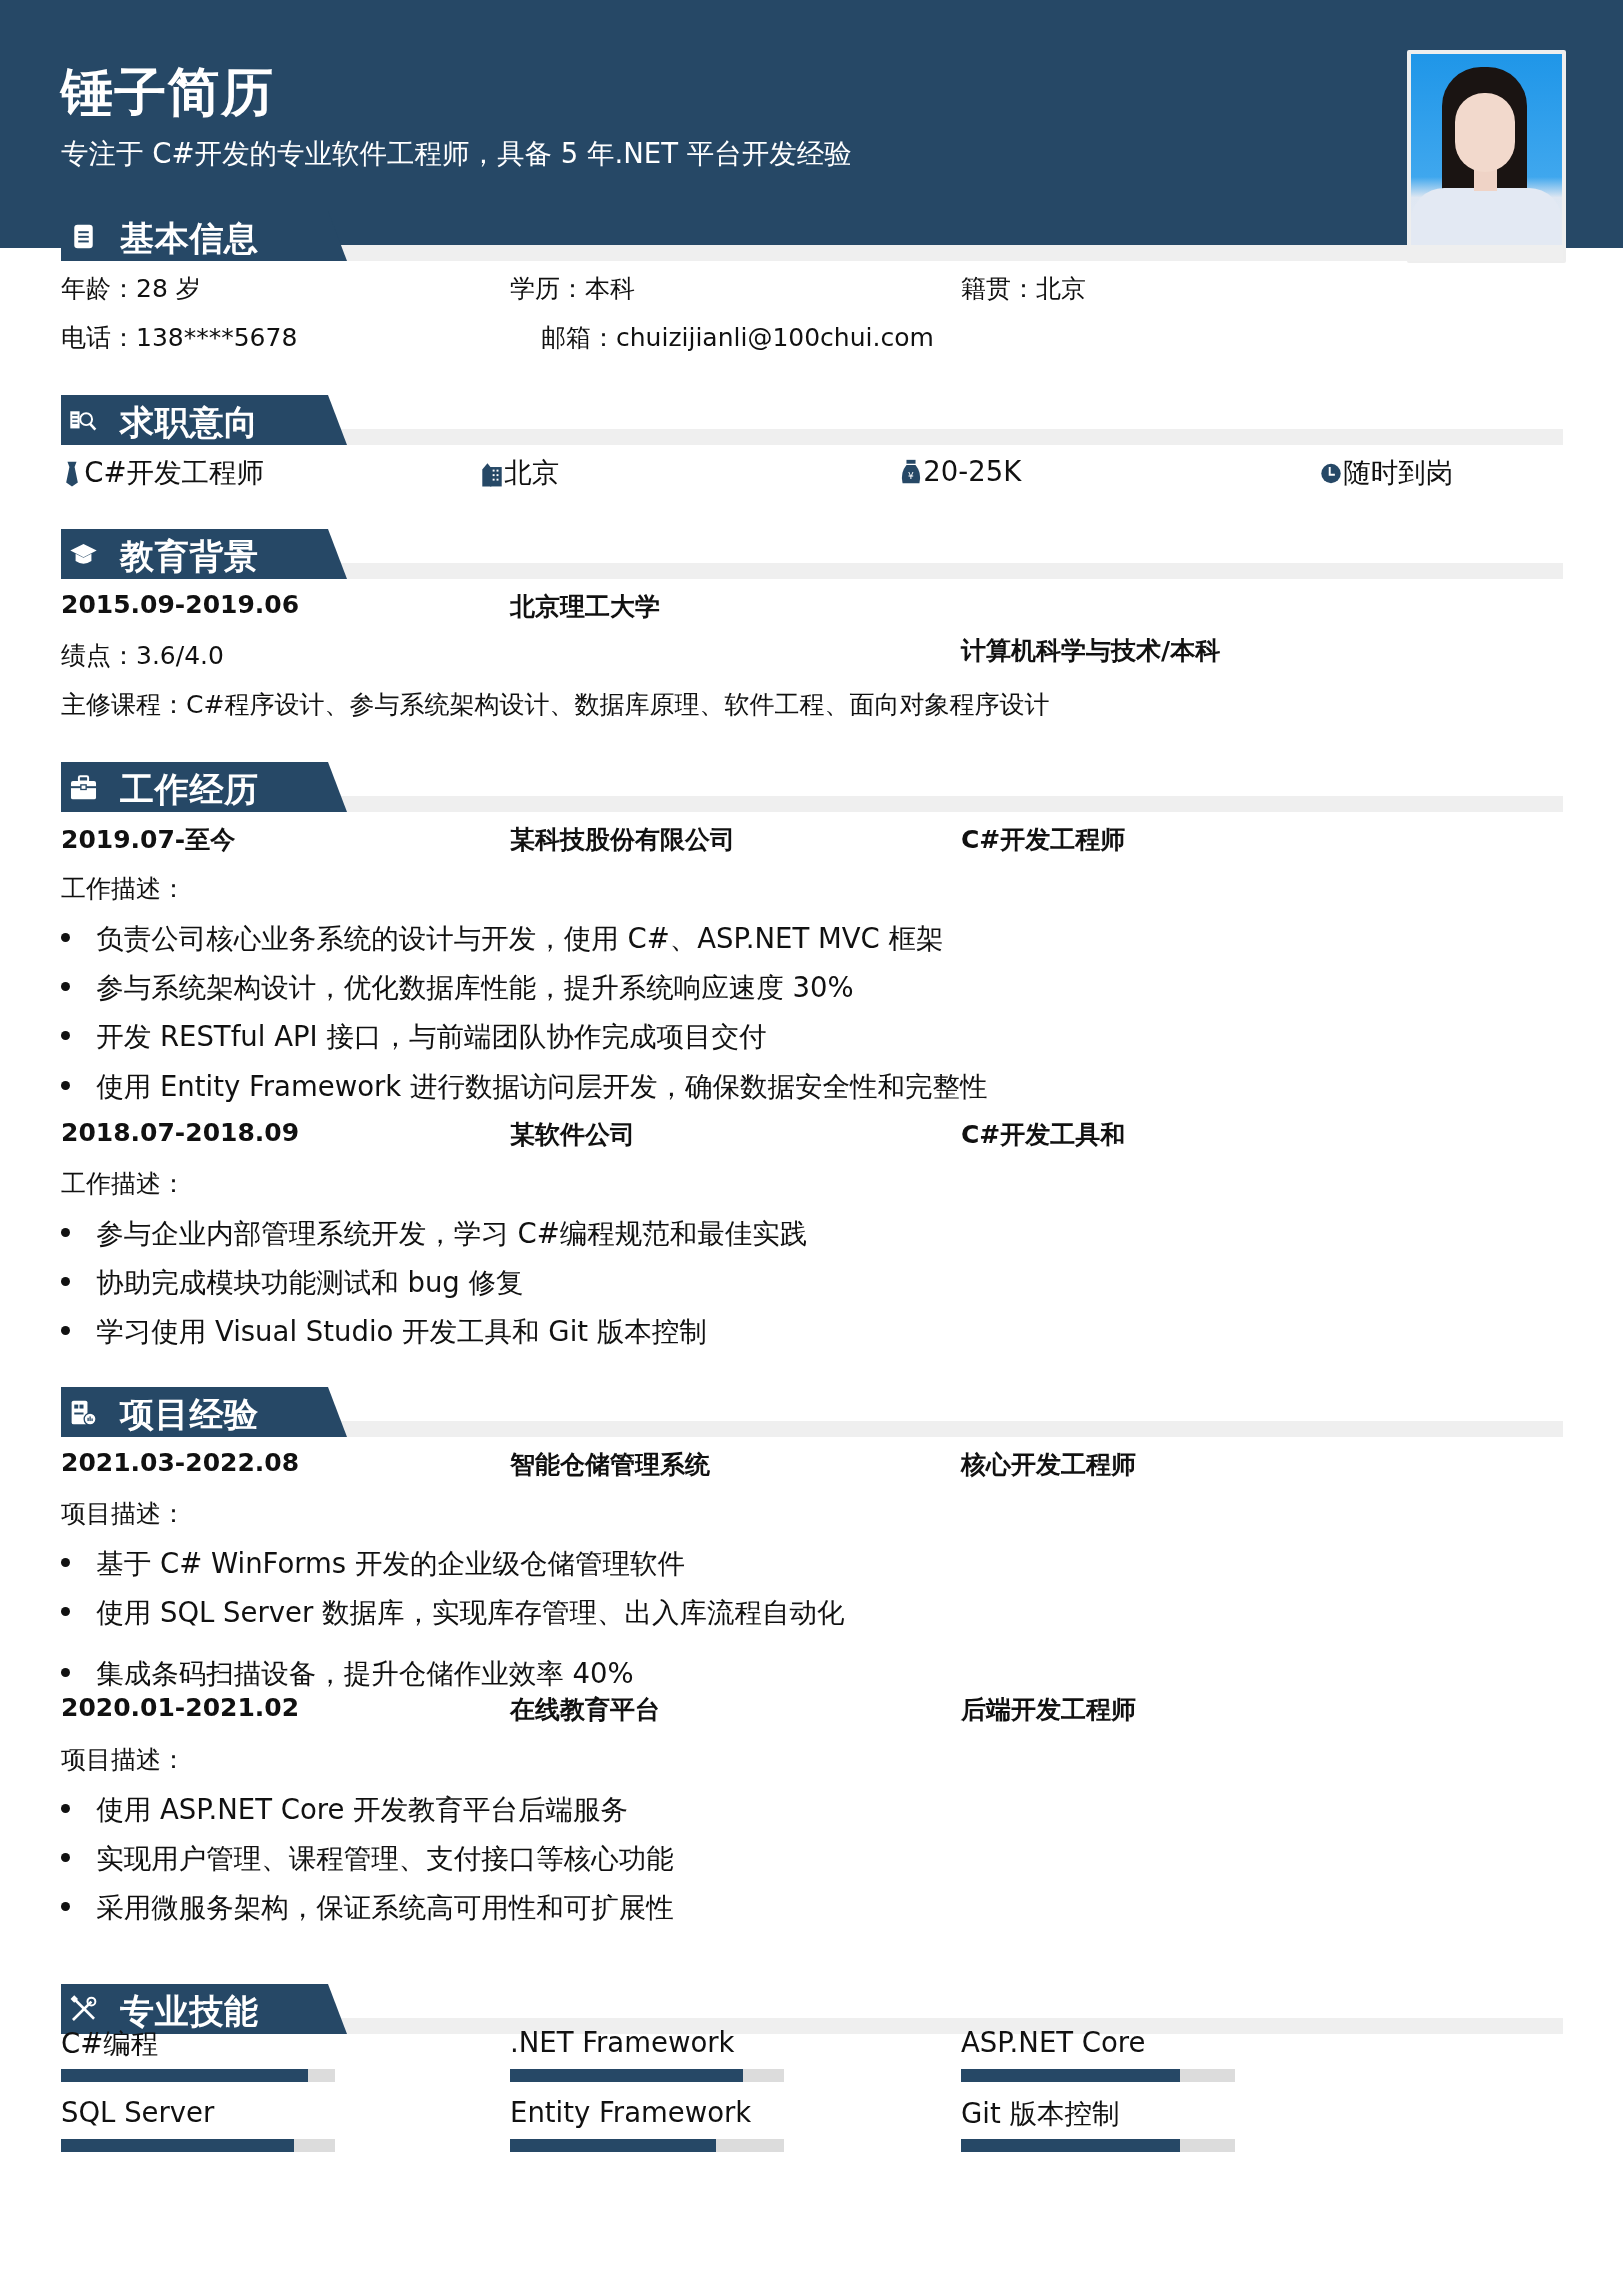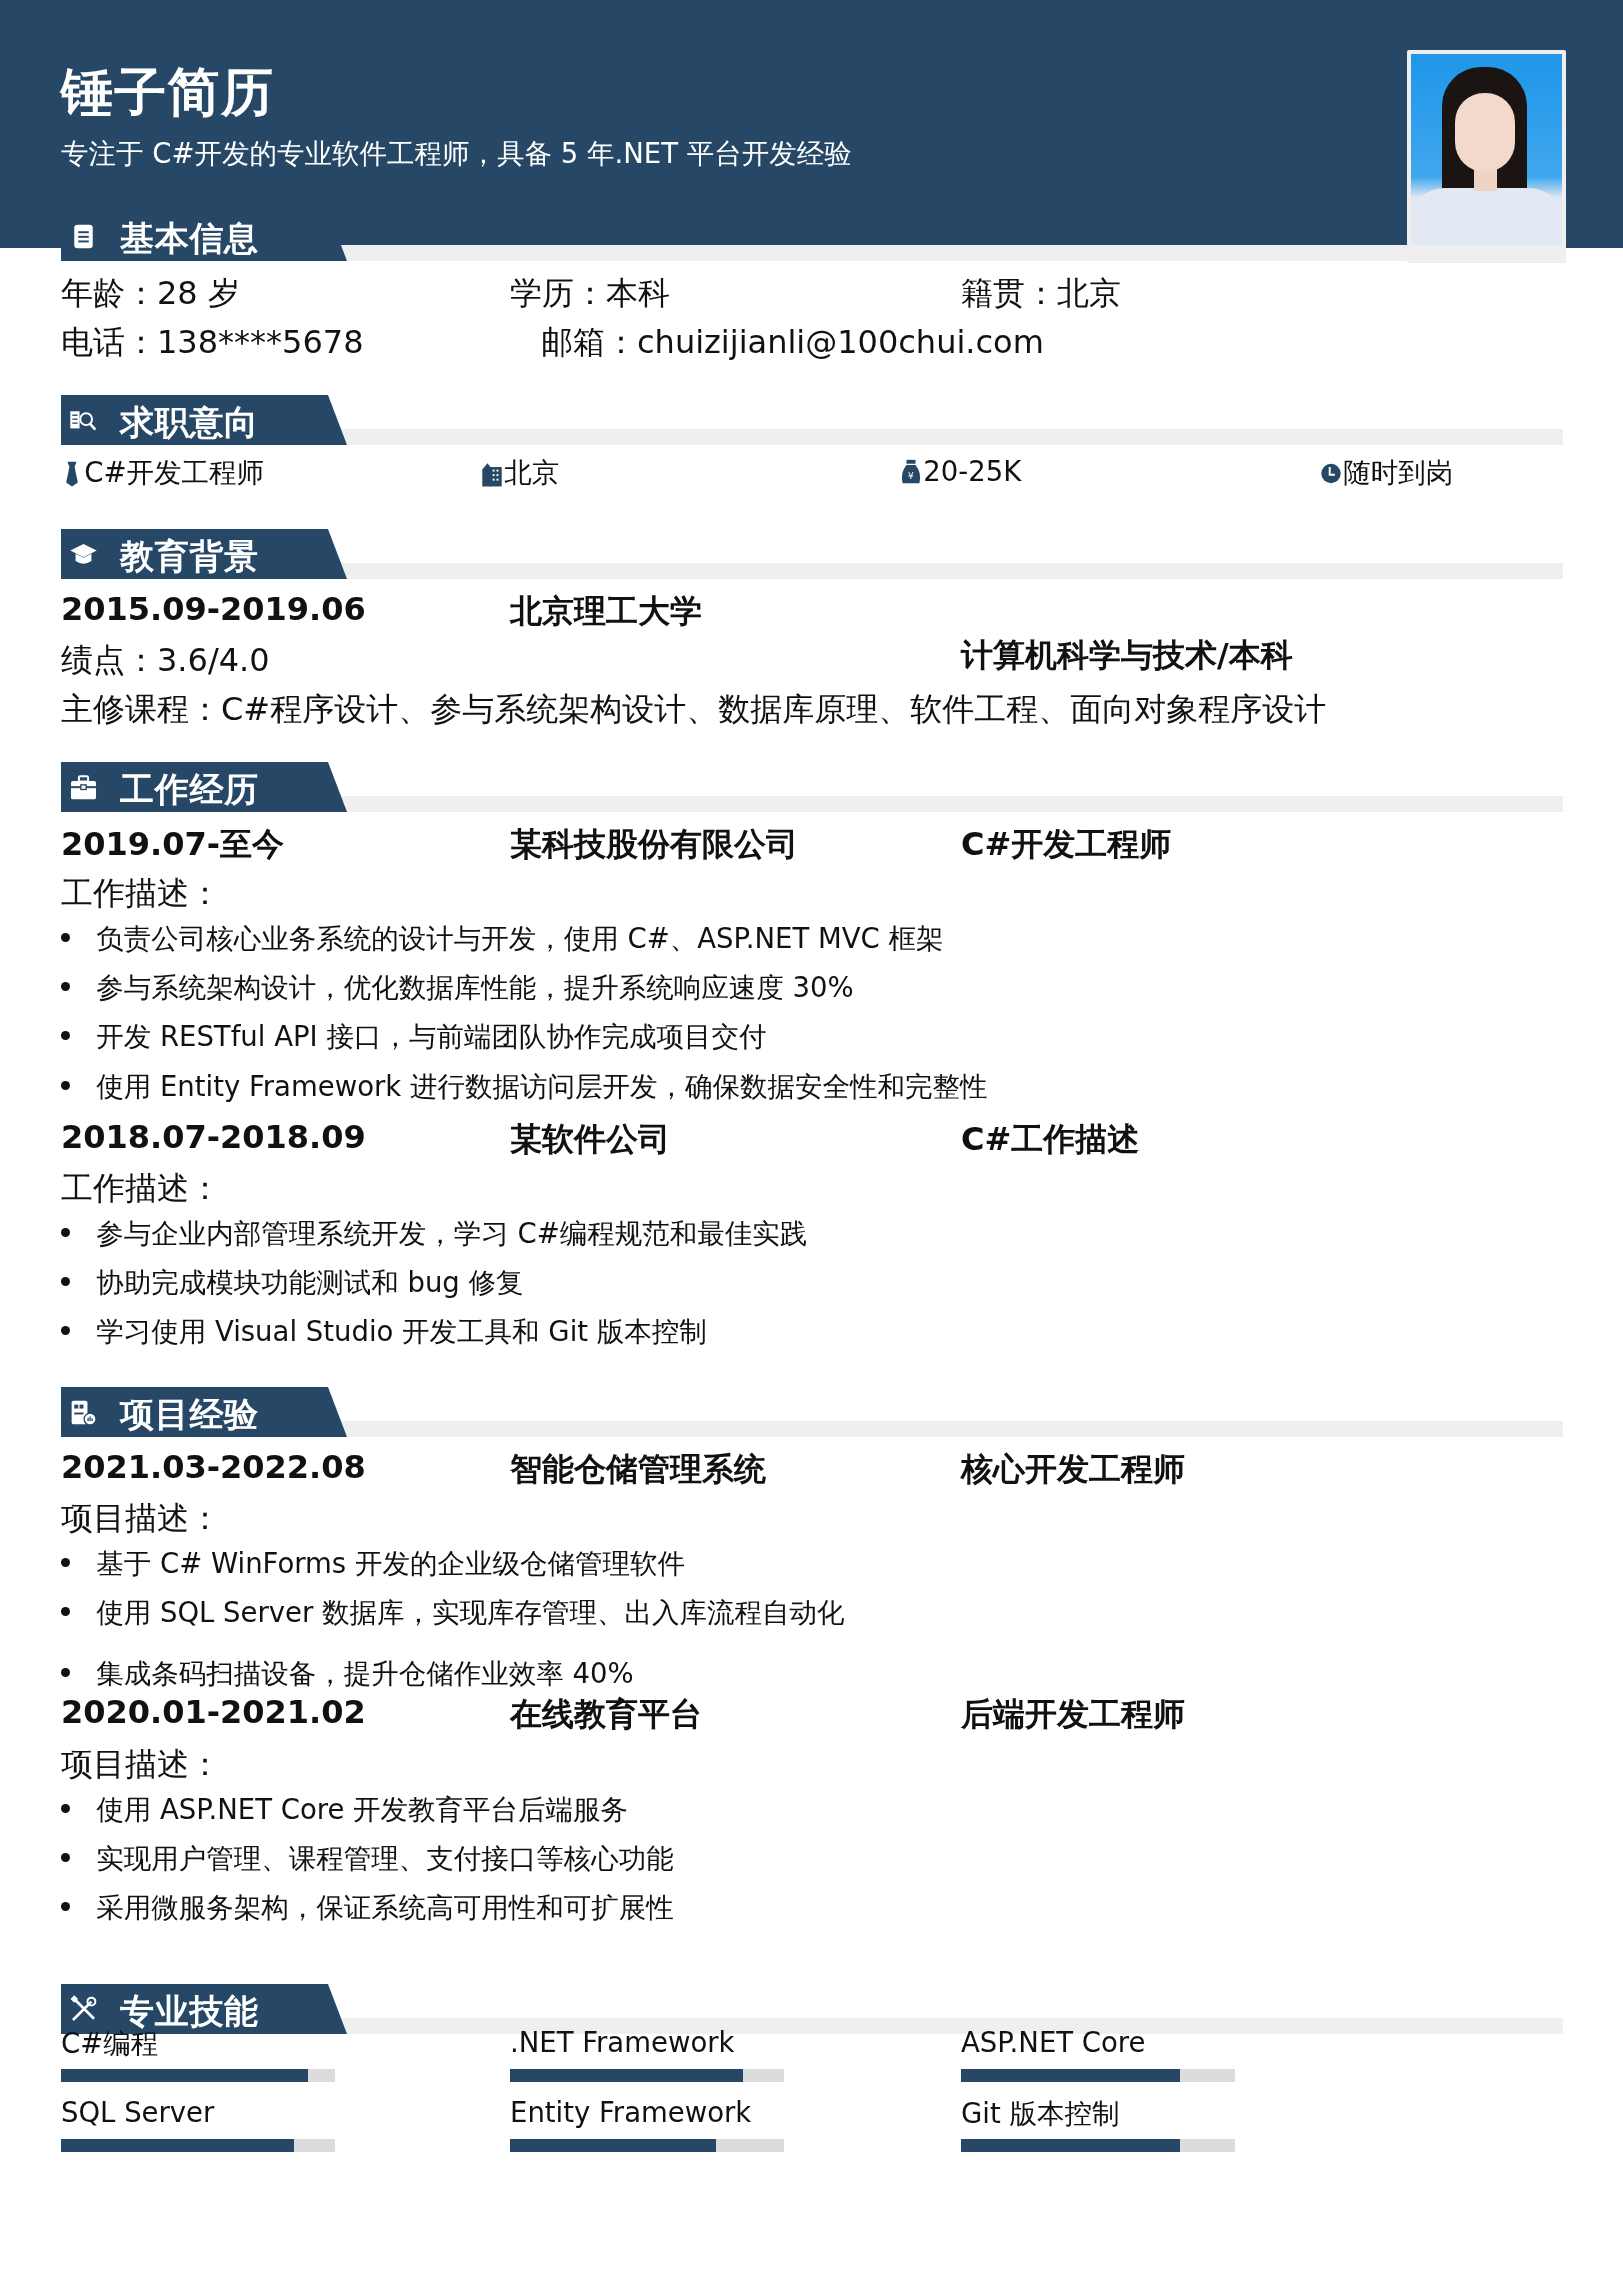--- a/index.html
+++ b/index.html
@@ -16,21 +16,21 @@
   .photo .face { position: absolute; left: 44px; top: 39px; width: 60px; height: 79px; background: #f2d9cc; border-radius: 30px 30px 31px 31px; }
   .photo .neck { position: absolute; left: 63px; top: 111px; width: 23.6px; height: 26px; background: #efd3c6; }
   .photo .shirt { position: absolute; left: 0; top: 134px; width: 100%; height: 79px; background: #e3e9f3; border-radius: 33px 33px 0 0; }
 
   .section-header { position: absolute; left: 61px; width: 1502px; height: 50px; }
   .section-header .bar { position: absolute; left: 0; bottom: 0; width: 100%; height: 15.7px; background: #efefef; }
   .section-header .tab { position: absolute; left: 0; top: 0; height: 50px; width: 286px; background: #264866; clip-path: polygon(0 0, 267px 0, 286px 50px, 0 50px); }
   .section-header .icon { position: absolute; left: 7.9px; top: 10.5px; width: 29px; height: 29px; color: #fff; }
   .section-header .title { position: absolute; left: 59px; top: 5.2px; font-size: 34px; font-weight: bold; color: #fff; letter-spacing: 0.7px; }
 
-  .txt { position: absolute; font-size: 32px; color: #111; white-space: nowrap; }
+  .txt { position: absolute; font-size: 25px; color: #111; white-space: nowrap; }
   .bold { font-weight: bold; }
 
   .intent-item { position: absolute; top: 455px; font-size: 27.5px; display: flex; align-items: center; }
   .intent-item .ic { width: 22px; height: 29px; margin-right: 1.3px; display: inline-block; }
 
   .bullet { position: absolute; left: 61px; font-size: 27.5px; white-space: nowrap; }
   .bullet .dot { display: inline-block; width: 9.2px; height: 9.2px; border-radius: 50%; background: #111; margin-right: 26px; vertical-align: middle; position: relative; top: -2.6px; }
 
   .skill-label { position: absolute; font-size: 27.5px; white-space: nowrap; }
   .skill-bar { position: absolute; height: 13px; width: 274px; background: #dcdcdc; }
@@ -149,21 +149,21 @@
 <div class="txt bold" style="left:510px; top:823px;">某科技股份有限公司</div>
 <div class="txt bold" style="left:961px; top:823px;">C#开发工程师</div>
 <div class="txt" style="left:61px; top:872px;">工作描述：</div>
 <div class="bullet" style="top:921px;"><span class="dot"></span><span>负责公司核心业务系统的设计与开发，使用 C#、ASP.NET MVC 框架</span></div>
 <div class="bullet" style="top:970px;"><span class="dot"></span><span>参与系统架构设计，优化数据库性能，提升系统响应速度 30%</span></div>
 <div class="bullet" style="top:1019px;"><span class="dot"></span><span>开发 RESTful API 接口，与前端团队协作完成项目交付</span></div>
 <div class="bullet" style="top:1069px;"><span class="dot"></span><span>使用 Entity Framework 进行数据访问层开发，确保数据安全性和完整性</span></div>
 
 <div class="txt bold" style="left:61px; top:1118px;">2018.07-2018.09</div>
 <div class="txt bold" style="left:510px; top:1118px;">某软件公司</div>
-<div class="txt bold" style="left:961px; top:1118px;">C#工作描述</div>
+<div class="txt bold" style="left:961px; top:1118px;">C#开发工具和</div>
 <div class="txt" style="left:61px; top:1167px;">工作描述：</div>
 <div class="bullet" style="top:1216px;"><span class="dot"></span><span>参与企业内部管理系统开发，学习 C#编程规范和最佳实践</span></div>
 <div class="bullet" style="top:1265px;"><span class="dot"></span><span>协助完成模块功能测试和 bug 修复</span></div>
 <div class="bullet" style="top:1314px;"><span class="dot"></span><span>学习使用 Visual Studio 开发工具和 Git 版本控制</span></div>
 
 <div class="section-header" style="top:1387px;">
   <div class="bar"></div>
   <div class="tab"></div>
   <svg class="icon" viewBox="0 0 44 44">
       <rect x="4" y="4" width="24" height="36" rx="3" fill="#fff"></rect>

